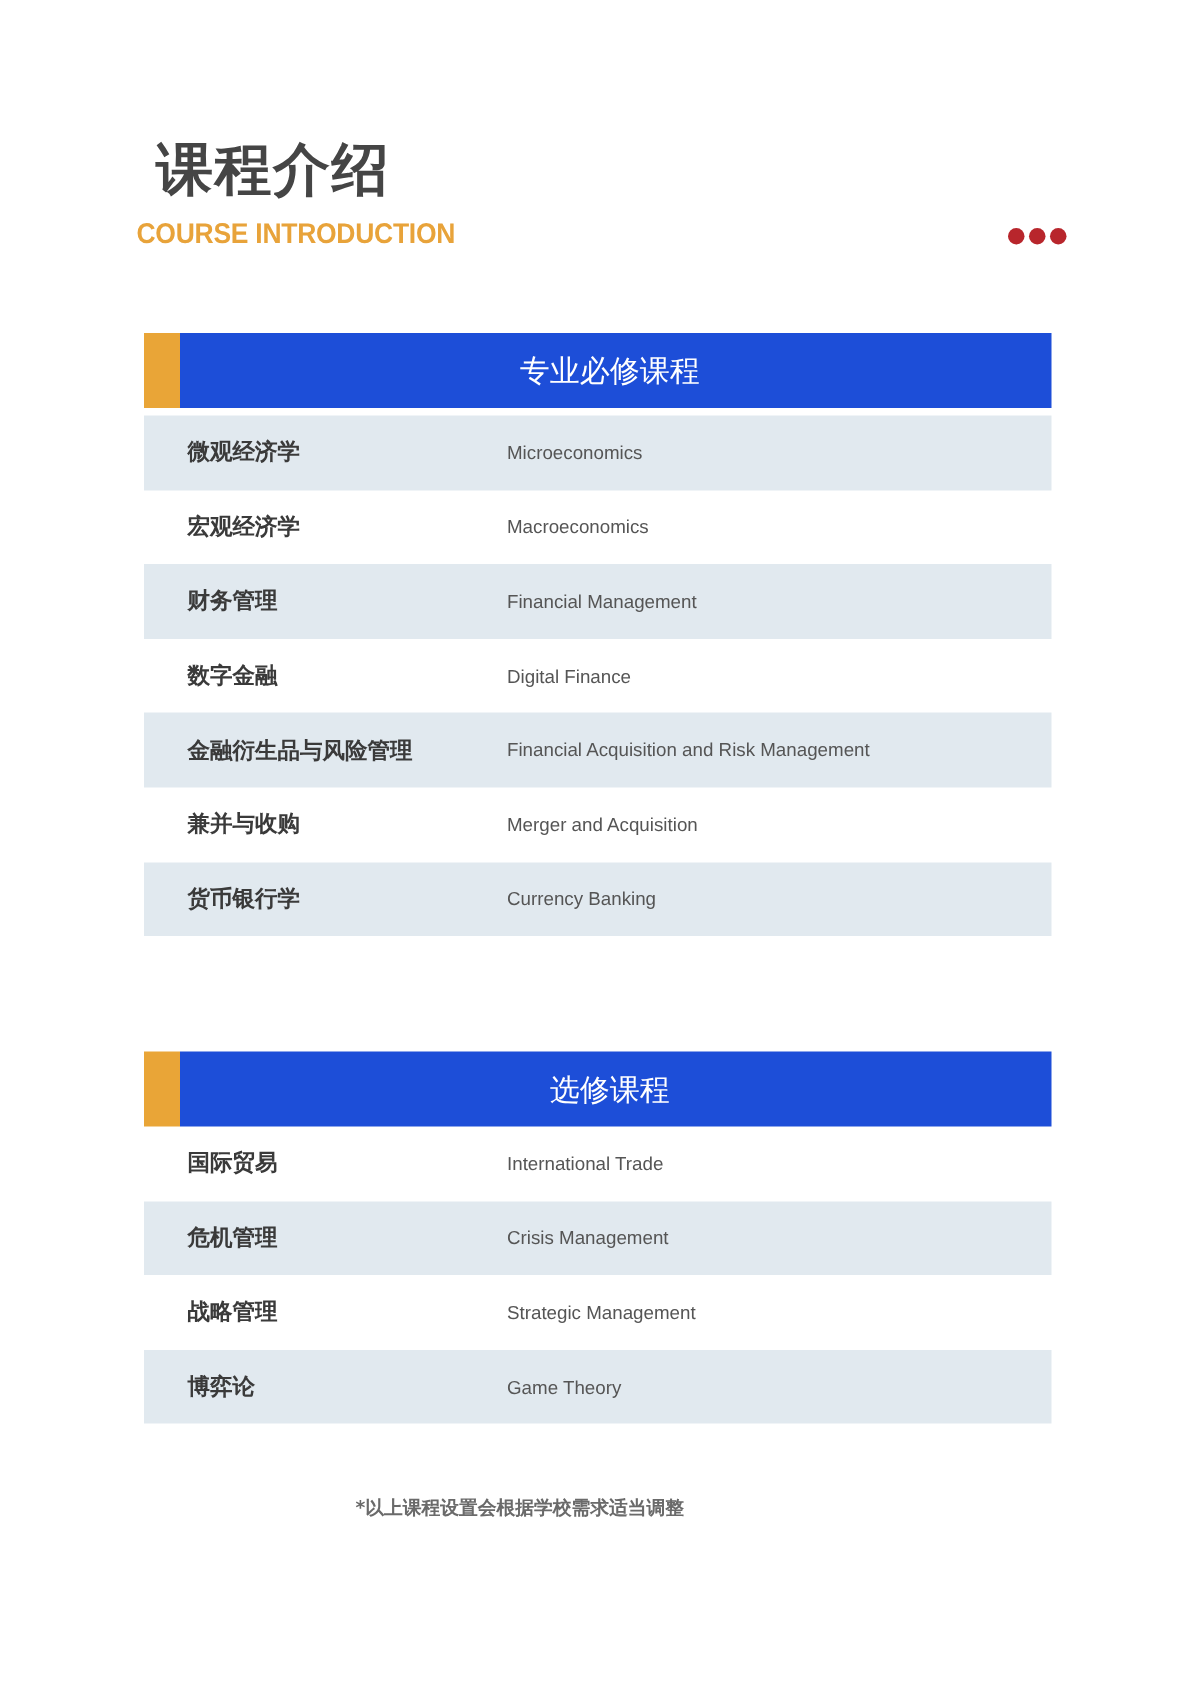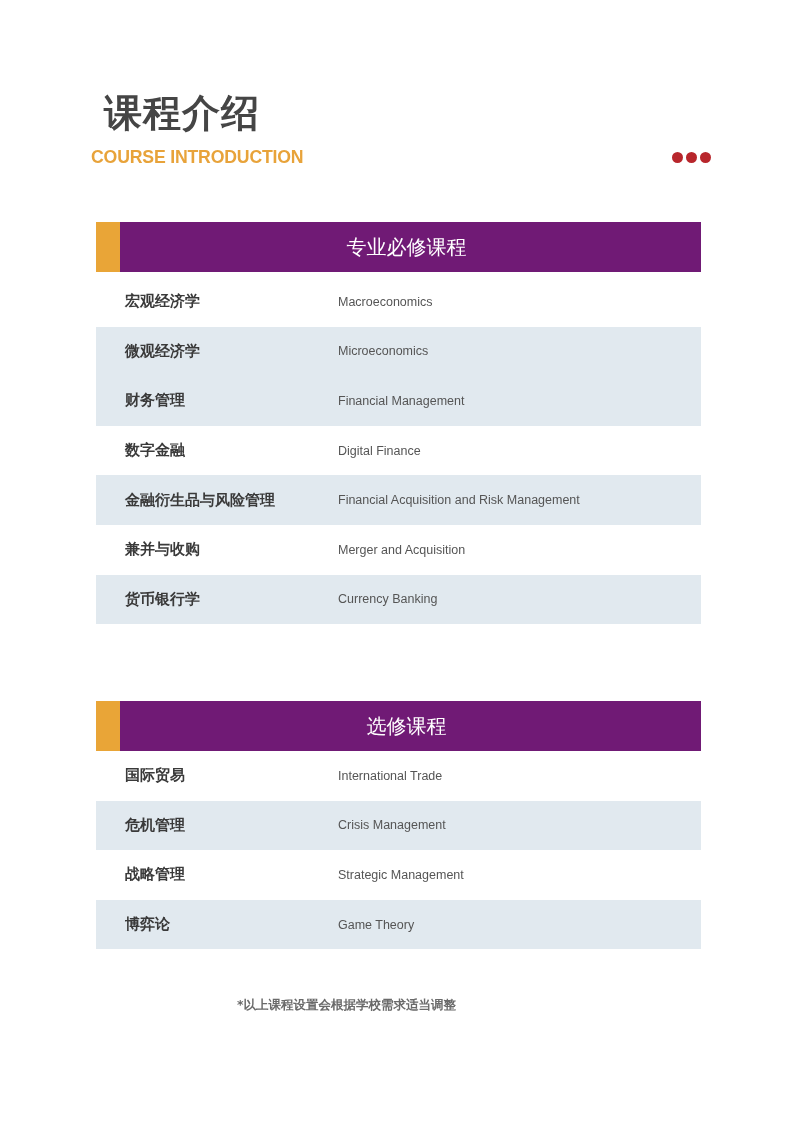--- a/index.html
+++ b/index.html
@@ -16,21 +16,21 @@
       font-family: "Liberation Sans", sans-serif;
       font-size: 19px; font-weight: bold; color: #E8A33A; line-height: 24px; letter-spacing: -0.2px;
       transform: scaleX(0.93); transform-origin: left center;
     }
     .dots { position: absolute; left: 672px; top: 152px; display: flex; gap: 3px; }
     .dot { width: 11px; height: 11px; border-radius: 50%; background: #B8262C; }
     .section { position: absolute; left: 96px; width: 605px; }
     .sec-head { height: 50px; display: flex; }
     .sec-accent { width: 24px; background: #E9A537; }
     .sec-title {
-      flex: 1; background: #701a75; color: #ffffff; display: flex; align-items: center; justify-content: center;
+      flex: 1; background: #1d4ed8; color: #ffffff; display: flex; align-items: center; justify-content: center;
       font-size: 20px; padding-right: 8px;
     }
     .row { height: 49.6px; display: flex; align-items: center; }
     .row.alt { background: #E1E9EF; }
     .cn {
       width: 213px; padding-left: 29px; box-sizing: content-box;
       font-size: 15px; font-weight: bold; color: #3a3a3a;
     }
     .en {
       font-family: "Liberation Sans", sans-serif; font-size: 12.5px; color: #555555;
@@ -50,27 +50,27 @@
   <span class="dot"></span>
   <span class="dot"></span>
 </div>
 
 <div class="section" style="top:222px;">
   <div class="sec-head">
     <div class="sec-accent"></div>
     <div class="sec-title">专业必修课程</div>
   </div>
   <div style="height:5px;"></div>
+  <div class="row alt">
+    <div class="cn">微观经济学</div>
+    <div class="en">Microeconomics</div>
+  </div>
   <div class="row">
     <div class="cn">宏观经济学</div>
     <div class="en">Macroeconomics</div>
-  </div>
-  <div class="row alt">
-    <div class="cn">微观经济学</div>
-    <div class="en">Microeconomics</div>
   </div>
   <div class="row alt">
     <div class="cn">财务管理</div>
     <div class="en">Financial Management</div>
   </div>
   <div class="row">
     <div class="cn">数字金融</div>
     <div class="en">Digital Finance</div>
   </div>
   <div class="row alt">

